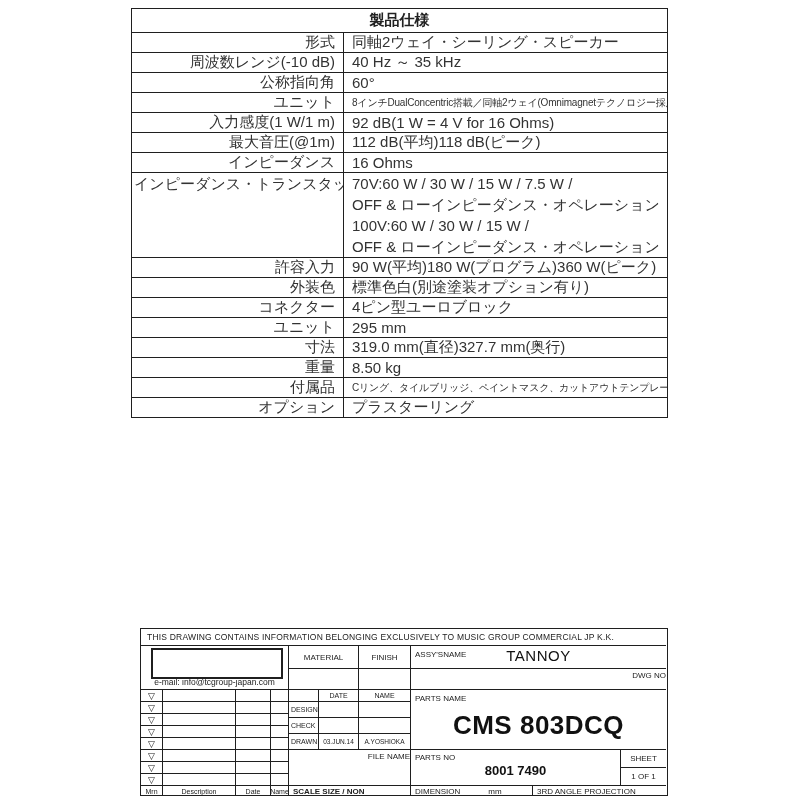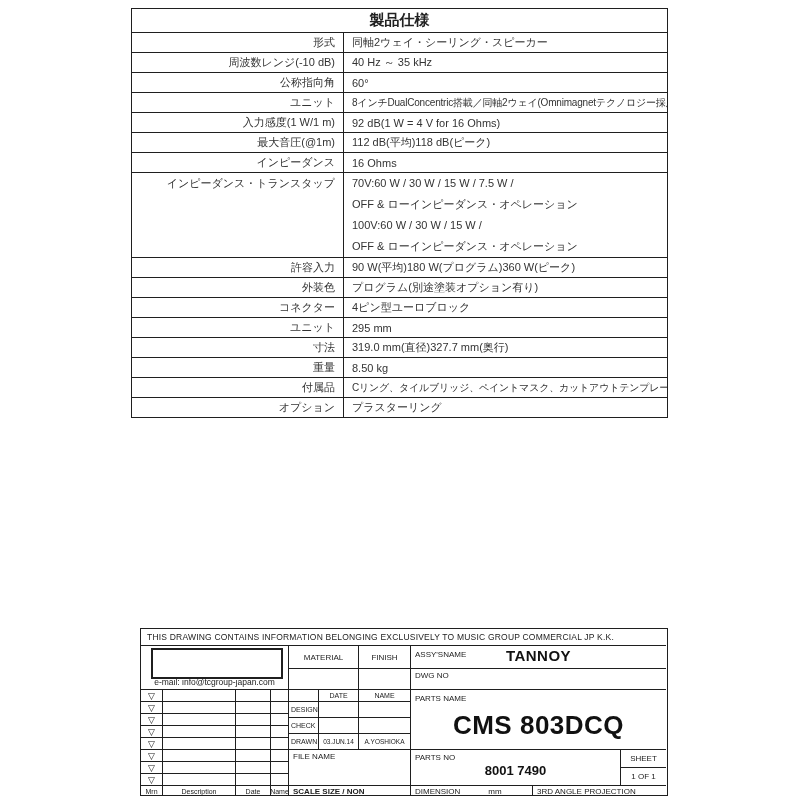--- a/index.html
+++ b/index.html
@@ -3,40 +3,40 @@
 <meta charset="utf-8">
 <style>
   html,body{margin:0;padding:0;}
   body{
     width:800px;height:800px;background:#ffffff;position:relative;
     font-family:"Liberation Sans","DejaVu Sans",sans-serif;color:#333;
     overflow:hidden;
   }
   
   .spec{position:absolute;left:131px;top:8px;width:536px;border-collapse:collapse;table-layout:fixed;}
-  .spec td{border:1.5px solid #1f1f1f;font-size:11px;color:#333;overflow:hidden;white-space:nowrap;}
+  .spec td{border:1.5px solid #1f1f1f;font-size:15px;color:#333;overflow:hidden;white-space:nowrap;}
   .spec .title-cell{height:21px;text-align:center;font-weight:bold;font-size:15px;color:#222;}
   .spec .lab{width:212px;text-align:right;padding:0 8px 0 2px;height:19px;}
   .spec .val{width:324px;text-align:left;padding:0 4px 0 8px;}
   .spec .small{font-size:10px;letter-spacing:-0.2px;}
   .spec .multi{white-space:pre-line;vertical-align:top;line-height:21px;height:82px;}
   .spec .labtop{vertical-align:top;line-height:21px;}
   
   .tb{position:absolute;left:140px;top:628px;width:528px;height:168px;
       border:1.5px solid #1f1f1f;box-sizing:border-box;color:#222;}
   .c{position:absolute;box-sizing:border-box;overflow:hidden;}
   .br{border-right:1.5px solid #1f1f1f;}
   .bb{border-bottom:1.5px solid #1f1f1f;}
   .lbl{font-size:8px;color:#222;}
-  .padlbl{padding:2px 0 0 4px;}
+  .padlbl{padding:2px 0 0 4px;text-align:right;}
   .cen{display:flex;align-items:center;justify-content:center;}
   .disc{font-size:8.5px;padding:3px 0 0 6px;letter-spacing:0.2px;white-space:nowrap;}
   .logo-box{position:absolute;left:10px;top:2px;width:128px;height:27px;border:2px solid #1f1f1f;background:#fff;}
   .email{position:absolute;left:0;right:0;top:31px;text-align:center;font-size:8.5px;}
-  .brand{position:absolute;left:0;right:0;top:1px;text-align:center;font-weight:bold;font-size:15px;letter-spacing:0.5px;color:#111;}
+  .brand{position:absolute;left:0;right:0;top:1px;text-align:center;font-weight:normal;font-size:15px;letter-spacing:0.5px;color:#111;}
   .assy-lbl{position:absolute;left:4px;top:4px;}
   .big-name{position:absolute;left:0;right:0;top:20px;text-align:center;font-weight:bold;font-size:26px;color:#111;letter-spacing:0.5px;}
   .pno{position:absolute;left:0;right:0;top:13px;text-align:center;font-weight:bold;font-size:13px;color:#111;}
   .tri{display:block;text-align:center;font-size:9px;line-height:10px;color:#111;}
   .tiny{font-size:7px;}
   .vtiny{font-size:6.5px;}
   .foot{display:flex;align-items:center;justify-content:center;font-size:7px;}
   .footL{display:flex;align-items:center;font-size:8px;padding-left:4px;}
   .bold{font-weight:bold;}
 </style>
@@ -86,21 +86,21 @@
 OFF &amp; ローインピーダンス・オペレーション
 100V:60 W / 30 W / 15 W /
 OFF &amp; ローインピーダンス・オペレーション</td>
   </tr>
   <tr>
     <td class="lab">許容入力</td>
     <td class="val">90 W(平均)180 W(プログラム)360 W(ピーク)</td>
   </tr>
   <tr>
     <td class="lab">外装色</td>
-    <td class="val">プログラム(別途塗装オプション有り)</td>
+    <td class="val">標準色白(別途塗装オプション有り)</td>
   </tr>
   <tr>
     <td class="lab">コネクター</td>
     <td class="val">4ピン型ユーロブロック</td>
   </tr>
   <tr>
     <td class="lab">ユニット</td>
     <td class="val">295 mm</td>
   </tr>
   <tr>

